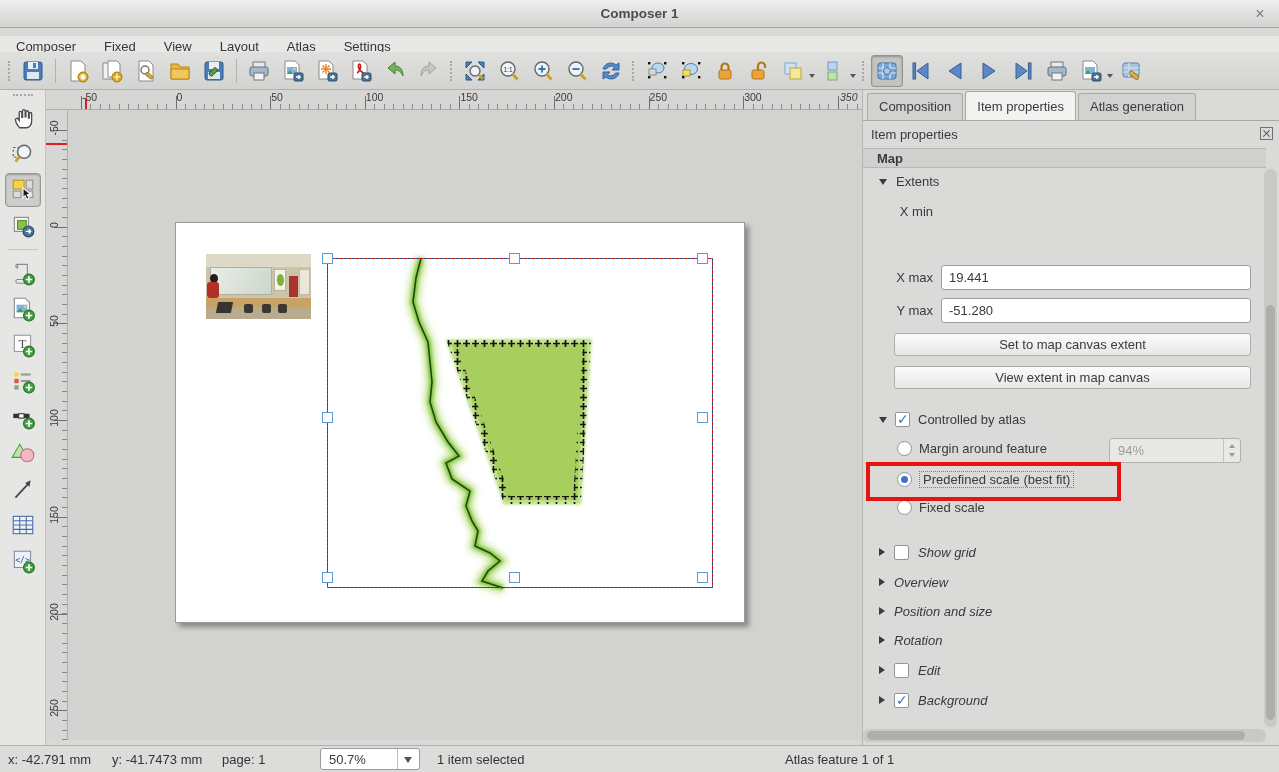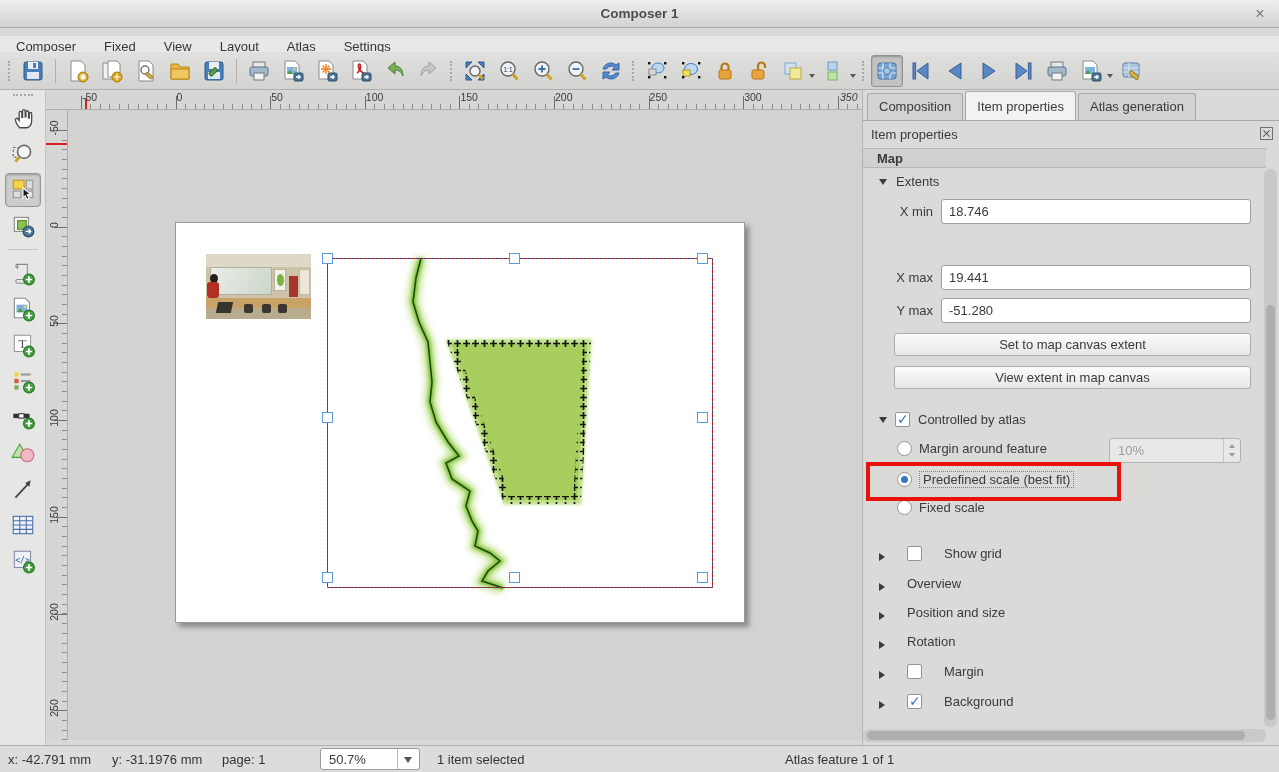--- a/index.html
+++ b/index.html
@@ -124,21 +124,21 @@
   .atlashead { position:absolute; left:16px; top:322px; display:flex; align-items:center; gap:8px; }
   .optrow { position:absolute; left:34px; display:flex; align-items:center; gap:7px; }
   .spin { position:absolute; left:246px; top:349px; width:132px; height:25px; background:#e8e8e6;
     border:1px solid #b2b2b0; border-radius:3px; color:#9b9b99; padding:4px 0 0 8px; }
   .spin .arrows { position:absolute; right:0; top:0; width:17px; height:100%; border-left:1px solid #c4c4c2; }
   .spin .up { position:absolute; left:5px; top:5px; width:0; height:0; border-left:3.5px solid transparent; border-right:3.5px solid transparent; border-bottom:4.5px solid #9a9a98; }
   .spin .dn { position:absolute; left:5px; bottom:5px; width:0; height:0; border-left:3.5px solid transparent; border-right:3.5px solid transparent; border-top:4.5px solid #9a9a98; }
   .redrect { position:absolute; left:3px; top:372px; width:255px; height:39px; border:4px solid #e8120e; z-index:5; }
   .focuslab { border:1px dotted #808080; padding:0 3px; }
 
-  .secrow { position:absolute; left:16px; height:18px; display:flex; align-items:flex-end; gap:22px; }
+  .secrow { position:absolute; left:16px; height:18px; display:flex; align-items:center; gap:9px;font-style:italic; }
 
   .vscroll { position:absolute; right:2px; top:79px; width:13px; height:558px; background:#c9c9c7; border-radius:6px; }
   .vthumb { position:absolute; left:2px; width:9px; top:136px; height:415px; background:#aeaeac; border-radius:5px; }
   .hscroll { position:absolute; left:0px; top:639px; width:403px; height:13px; background:#c9c9c7; border-radius:6px; }
   .hthumb { position:absolute; top:2px; height:9px; left:4px; width:378px; background:#aeaeac; border-radius:5px; }
 
   
   .statusbar { position:absolute; left:0; top:745px; width:1279px; height:27px; background:#dcdcda;
     border-top:1px solid #b0b0ae; }
   .statusbar .coord { position:absolute; top:6px; color:#333; }
@@ -608,21 +608,20 @@
   <div class="mapbar">Map</div>
 
   <div class="pcontent">
     <div class="exthead" style="top:5px">
       <span class="tri-down"></span>
       <span>Extents</span>
     </div>
 
     <div class="frow" style="top:30px">
       <span class="flab">X min</span>
-      <div class="fval">18.746</div>
     </div>
     <div class="frow" style="top:96px">
       <span class="flab">X max</span>
       <div class="fval">19.441</div>
     </div>
     <div class="frow" style="top:129px">
       <span class="flab">Y max</span>
       <div class="fval">-51.280</div>
     </div>
 
@@ -633,21 +632,21 @@
       <span class="tri-down"></span>
       <span class="checkbox checked"></span>
       <span>Controlled by atlas</span>
     </div>
 
     <div class="optrow" style="top:272px">
       <span class="radio"></span>
       <span>Margin around feature</span>
     </div>
     <div class="spin" style="top:269px">
-      <span>10%</span>
+      <span>94%</span>
       <span class="arrows">
           <span class="up"></span>
           <span class="dn"></span>
         </span>
     </div>
 
     <div class="redrect" style="top:293px"></div>
     <div class="optrow" style="top:302px">
       <span class="radio sel"></span>
       <span class="focuslab">Predefined scale (best fit)</span>
@@ -670,40 +669,40 @@
       <span class="tri-right"></span>
       <span>Position and size</span>
     </div>
     <div class="secrow" style="top:462px">
       <span class="tri-right"></span>
       <span>Rotation</span>
     </div>
     <div class="secrow" style="top:492px">
       <span class="tri-right"></span>
       <span class="checkbox"></span>
-      <span>Margin</span>
+      <span>Edit</span>
     </div>
     <div class="secrow" style="top:522px">
       <span class="tri-right"></span>
       <span class="checkbox checked"></span>
       <span>Background</span>
     </div>
   </div>
 
   <div class="vscroll">
       <div class="vthumb"></div>
     </div>
   <div class="hscroll">
       <div class="hthumb"></div>
     </div>
 </div>
 
 <div class="statusbar">
   <span class="coord" style="left:8px">x: -42.791 mm</span>
-  <span class="coord" style="left:112px">y: -31.1976 mm</span>
+  <span class="coord" style="left:112px">y: -41.7473 mm</span>
   <span class="coord" style="left:222px">page: 1</span>
   <div class="zoomcombo">
     <span class="zval">50.7%</span>
     <span class="zbtn"></span>
   </div>
   <span class="coord" style="left:437px">1 item selected</span>
   <span class="coord" style="left:785px">Atlas feature 1 of 1</span>
 </div>
 
 </body></html>

